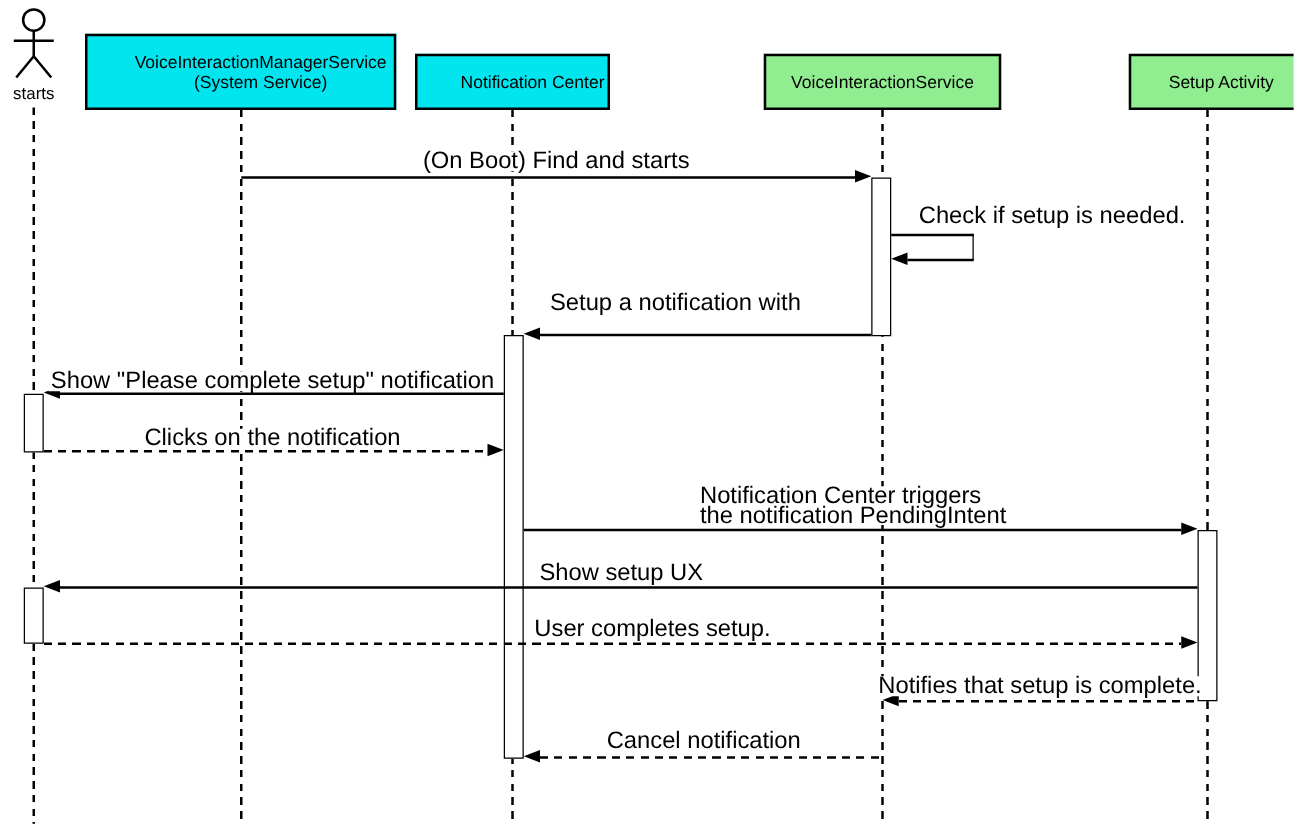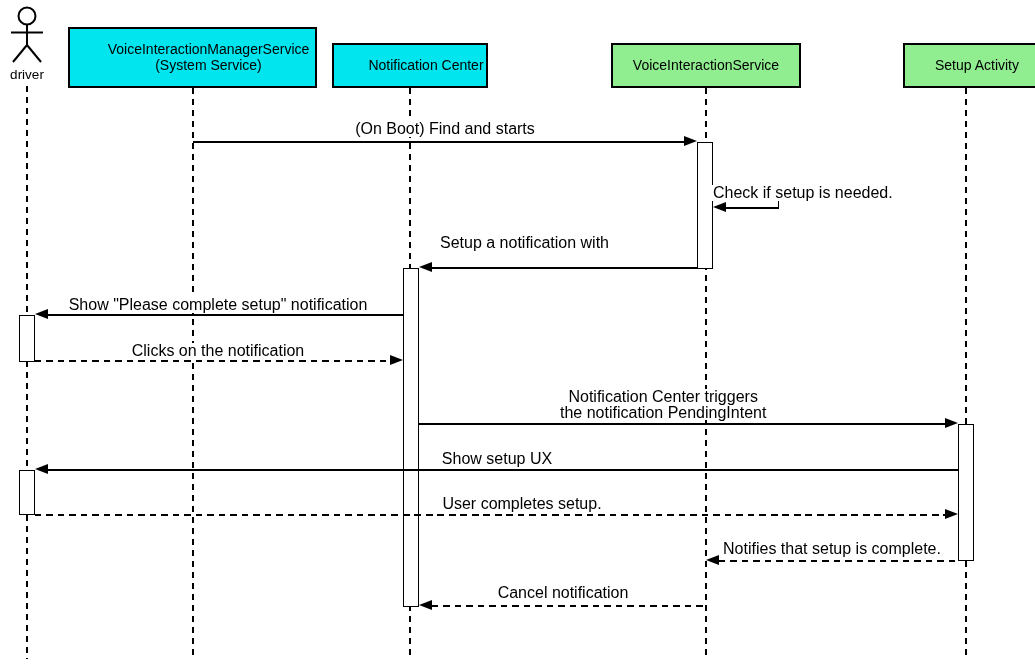--- a/index.html
+++ b/index.html
@@ -19,22 +19,22 @@
   .pbox.cyan { background:#00e5ee;padding-left:32px; }
   .pbox.green { background:#90ee90; }
   .act { position:absolute; box-sizing:border-box; width:16px; border:1.6px solid #000; background:#ffffff; }
   .mline { position:absolute; height:1.8px; background:#000; }
   .mline.dashed { background:repeating-linear-gradient(to right,#000 0 6.5px,transparent 6.5px 11.5px); }
   .vseg { position:absolute; width:1.8px; background:#000; }
   .arr { position:absolute; width:0; height:0; border-top:5.5px solid transparent; border-bottom:5.5px solid transparent; }
   .arr.right { border-left:13px solid #000; }
   .arr.left  { border-right:13px solid #000; }
   .mlabel {
-    position:absolute; font-size:16px; line-height:15.5px; white-space:nowrap;
-    background:#ffffff; padding:0 2px;text-align:center;
+    position:absolute; font-size:19px; line-height:15.5px; white-space:nowrap;
+    background:#ffffff; padding:0 2px;
   }
   .mlabel.center { transform:translateX(-50%); }
   .actor-label { position:absolute; font-size:13.5px; transform:translateX(-50%); background:#ffffff; }
   svg .stroke { stroke:#000; stroke-width:2; fill:none; }
 </style>
 </head>
 <body>
 
 <div class="canvas">
 
@@ -44,21 +44,21 @@
   <div class="lifeline" style="left:705.2px; top:88px; height:571px;"></div>
   <div class="lifeline" style="left:965.2px; top:88px; height:571px;"></div>
 
   <svg style="position:absolute; left:7px; top:4px;" width="40" height="62" viewBox="0 0 40 62">
     <circle class="stroke" cx="20" cy="12" r="8.5"></circle>
     <line class="stroke" x1="20" y1="20.5" x2="20" y2="41"></line>
     <line class="stroke" x1="4" y1="28.5" x2="36" y2="28.5"></line>
     <line class="stroke" x1="20" y1="41" x2="6" y2="58"></line>
     <line class="stroke" x1="20" y1="41" x2="34" y2="58"></line>
   </svg>
-  <div class="actor-label" style="left:27px; top:67px;">driver</div>
+  <div class="actor-label" style="left:27px; top:67px;">starts</div>
 
   <div class="pbox cyan" style="left:68px; top:27px; width:249px; height:61px;">
     <div>VoiceInteractionManagerService</div>
     <div>(System Service)</div>
   </div>
   <div class="pbox green" style="left:611px; top:43px; width:190px; height:45px;">
     <div>VoiceInteractionService</div>
   </div>
   <div class="pbox cyan" style="left:332px; top:43px; width:156px; height:45px;">
     <div>Notification Center</div>
@@ -74,21 +74,21 @@
   <div class="act" style="left:958px; top:424px; height:137px;"></div>
 
   <div class="mline" style="left:193px; top:141px; width:491px;"></div>
   <div class="arr right" style="left:684px; top:136px;"></div>
   <div class="mlabel center" style="left:445px; top:121px;">(On Boot) Find and starts</div>
 
   <div class="mline" style="left:713px; top:187px; width:66px;"></div>
   <div class="vseg" style="left:777.5px; top:187px; height:21px;"></div>
   <div class="mline" style="left:726px; top:207px; width:53px;"></div>
   <div class="arr left" style="left:713px; top:202px;"></div>
-  <div class="mlabel" style="left:711px; top:165px;margin-top:20px;">Check if setup is needed.</div>
+  <div class="mlabel" style="left:733px; top:165px;">Check if setup is needed.</div>
 
   <div class="mline" style="left:432px; top:267px; width:265px;"></div>
   <div class="arr left" style="left:419px; top:262px;"></div>
   <div class="mlabel" style="left:438px; top:235px;">
     <div>Setup a notification with</div>
   </div>
 
   <div class="mline" style="left:48px; top:314px; width:355px;"></div>
   <div class="arr left" style="left:35px; top:309px;"></div>
   <div class="mlabel center" style="left:218px; top:297px;">Show "Please complete setup" notification</div>

